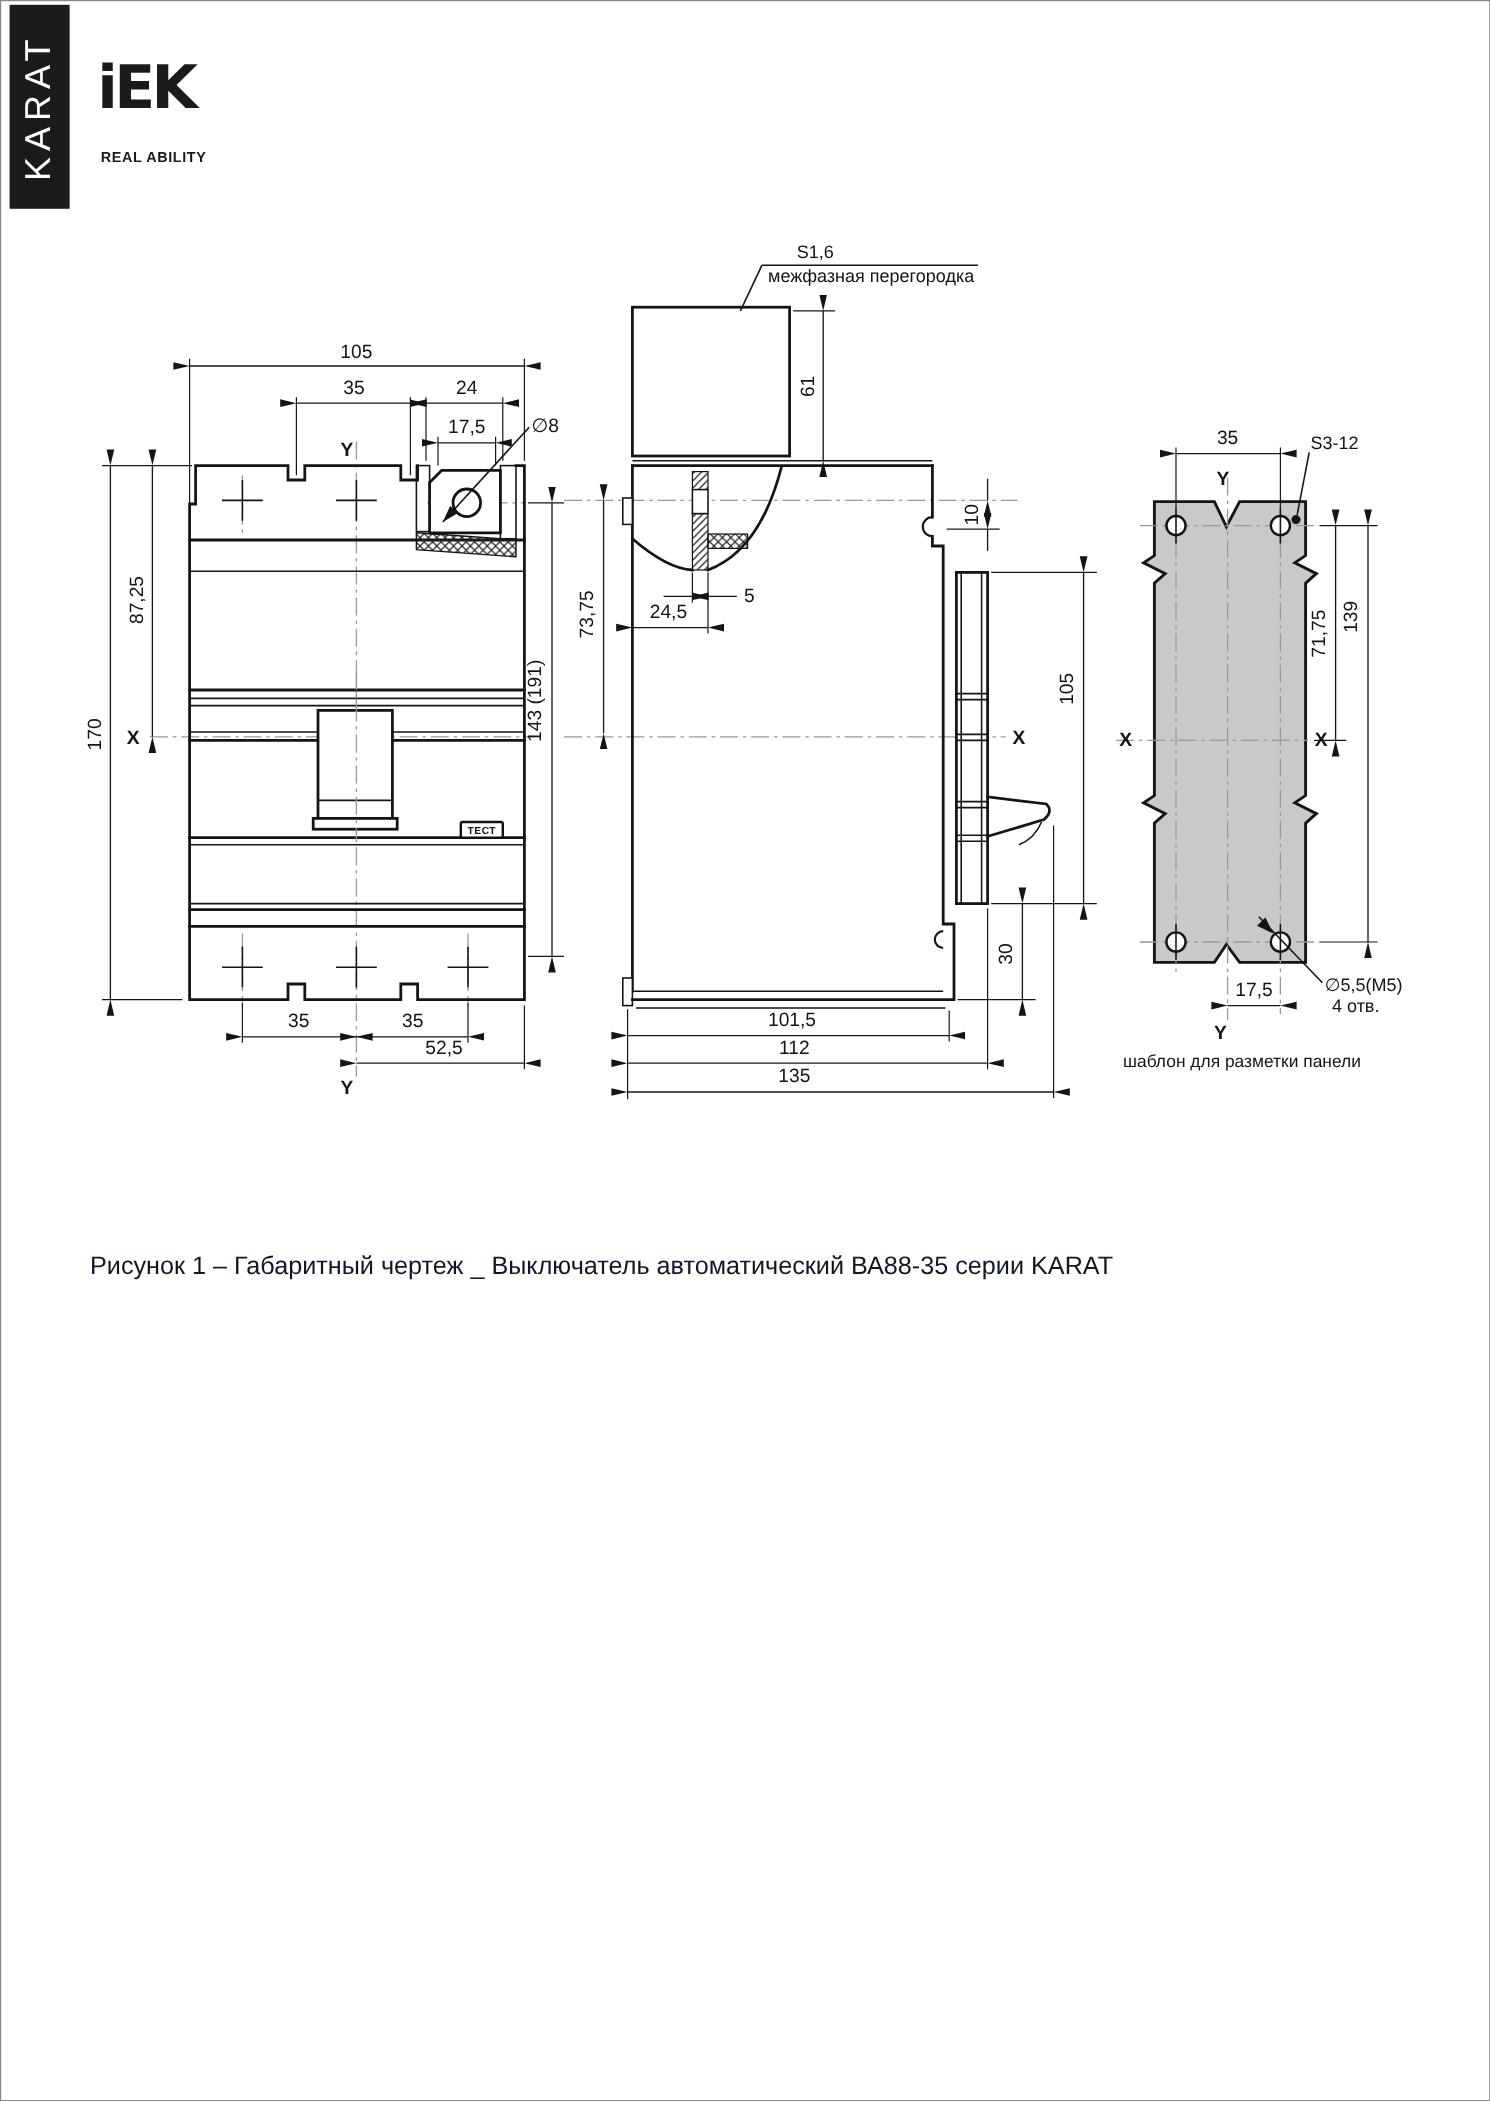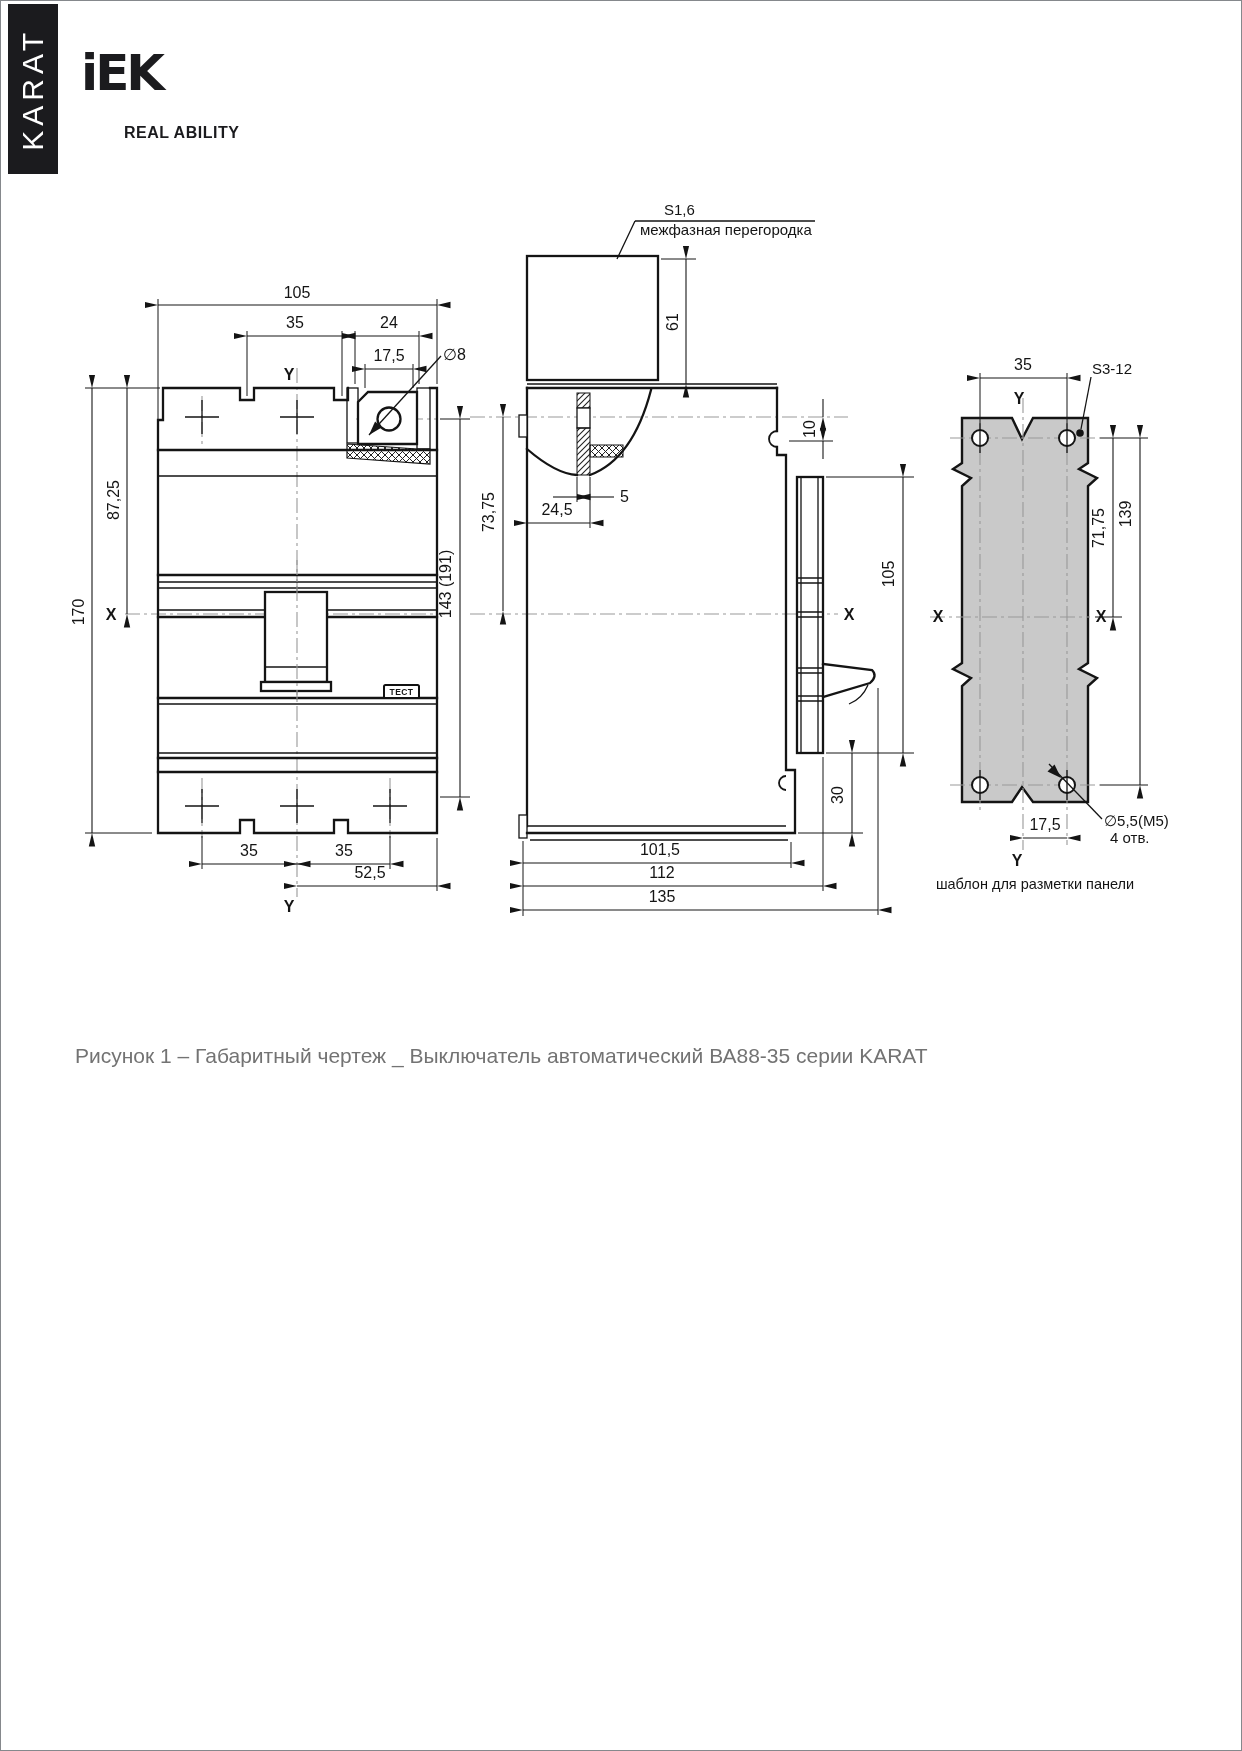--- a/index.html
+++ b/index.html
@@ -1,21 +1,21 @@
 <!DOCTYPE html>
 <html><head>
 <meta charset="utf-8">
 <style>
   html,body{margin:0;padding:0;background:#e8e8e8;}
   .page{position:relative;width:1242px;height:1751px;background:#fff;outline:1.5px solid #85888c;outline-offset:-1px;overflow:hidden;font-family:"Liberation Sans",sans-serif;}
   .banner{position:absolute;left:8px;top:4px;width:50px;height:170px;background:#1b1b1e;display:flex;align-items:center;justify-content:center;}
   .banner span{writing-mode:vertical-rl;transform:rotate(180deg);color:#fff;font-size:30px;letter-spacing:5px;font-family:"Liberation Sans",sans-serif;}
   .logo{position:absolute;left:81px;top:48px;font-family:"DejaVu Sans",sans-serif;font-weight:bold;font-size:50px;line-height:1;letter-spacing:-3px;color:#1b1b1e;}
-  .tagline{position:absolute;left:84px;top:124px;font-size:16px;font-weight:600;letter-spacing:.5px;color:#1b1b1e;margin-left:40px;}
-  .caption{position:absolute;left:75px;top:1044px;font-size:21px;color:#737373;}
+  .tagline{position:absolute;left:84px;top:124px;font-size:12px;font-weight:600;letter-spacing:.5px;color:#1b1b1e;}
+  .caption{position:absolute;left:75px;top:1044px;font-size:21px;color:#0f172a;}
   svg.drawing{position:absolute;left:0;top:0;}
   .o2{fill:none;stroke:#141414;stroke-width:2.3;stroke-linecap:square;stroke-linejoin:miter;}
   .o15{fill:none;stroke:#141414;stroke-width:1.8;}
   .o1{fill:none;stroke:#141414;stroke-width:1.3;}
   .ext{fill:none;stroke:#161616;stroke-width:1;}
   .dim{fill:none;stroke:#161616;stroke-width:1.1;}
   .cl{fill:none;stroke:#999;stroke-width:1.1;stroke-dasharray:15 4 3 4;}
   .wf{fill:#fff;}
   text.d{font:16px "Liberation Sans",sans-serif;fill:#141414;}
   text.b{font:bold 16px "Liberation Sans",sans-serif;fill:#141414;}

